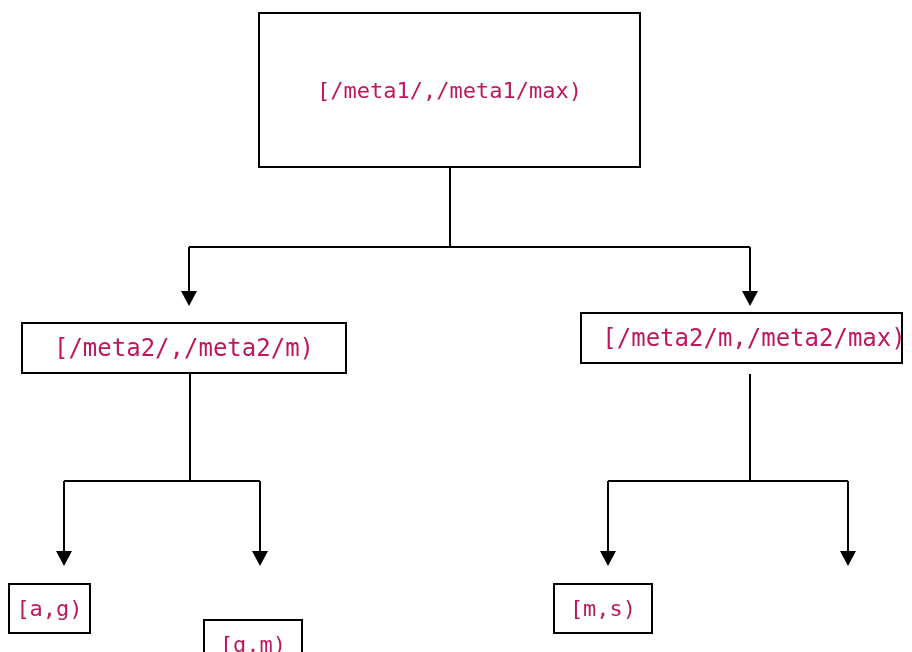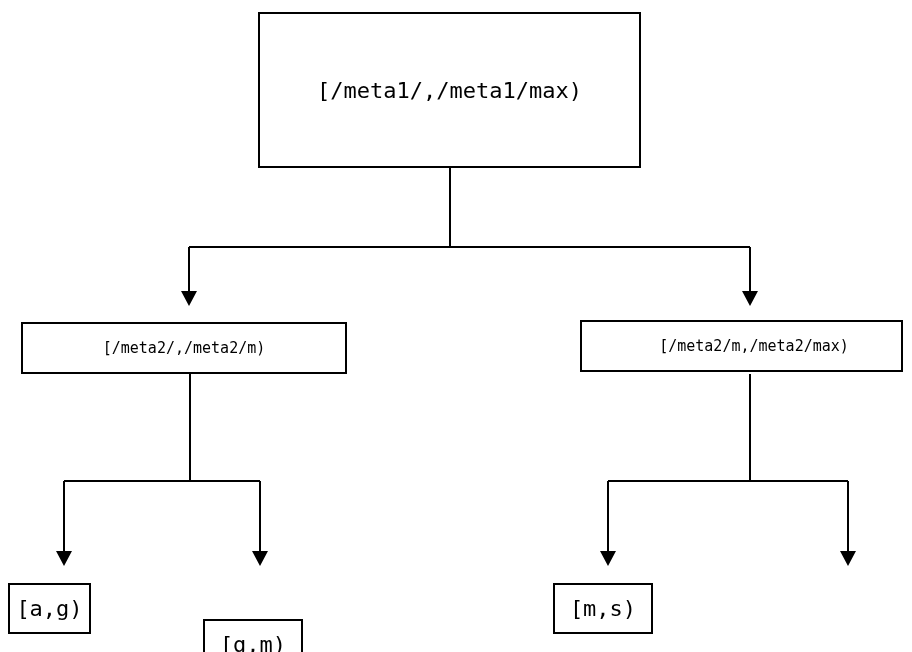--- a/index.html
+++ b/index.html
@@ -31,25 +31,25 @@
     background: #ffffff;
     border: 2px solid #000000;
     display: flex;
     align-items: center;
     justify-content: center;
     color: #000000;
     white-space: nowrap;
   }
   .node-label {
     font-family: "DejaVu Sans Mono", "Liberation Mono", monospace;
-    color: #000000;
+    color: #be185d;
     letter-spacing: 0px;
   }
   .level-root .node-label { font-size: 22px; }
-  .level-mid  .node-label { font-size: 15px; }
+  .level-mid  .node-label { font-size: 24px; }
   .level-leaf .node-label { font-size: 22px; }
 </style>
 </head>
 <body>
 
 <div id="diagram-root" style="background: rgb(255, 255, 255); width: 912px; height: 652px;">
 
   <svg id="edge-layer" width="912" height="652" viewBox="0 0 912 652" xmlns="http://www.w3.org/2000/svg">
 
     <g>
@@ -85,21 +85,21 @@
   </svg>
 
   <div class="node-box level-root" id="node-root" style="left: 258px; top: 12px; width: 383px; height: 156px; border-color: rgb(0, 0, 0); border-width: 2px; color: rgb(0, 0, 0);">
     <span class="node-label">[/meta1/,/meta1/max)</span>
   </div>
 
   <div class="node-box level-mid" id="node-mid-left" style="left: 21px; top: 322px; width: 326px; height: 52px; border-color: rgb(0, 0, 0); border-width: 2px; color: rgb(0, 0, 0);">
     <span class="node-label">[/meta2/,/meta2/m)</span>
   </div>
 
-  <div class="node-box level-mid" id="node-mid-right" style="left: 580px; top: 320px; width: 323px; height: 52px; border-color: rgb(0, 0, 0); border-width: 2px; color: rgb(0, 0, 0); padding-left: 25px;">
+  <div class="node-box level-mid" id="node-mid-right" style="left: 580px; top: 312px; width: 323px; height: 52px; border-color: rgb(0, 0, 0); border-width: 2px; color: rgb(0, 0, 0); padding-left: 25px;">
     <span class="node-label">[/meta2/m,/meta2/max)</span>
   </div>
 
   <div class="node-box level-leaf" id="node-leaf-1" style="left: 8px; top: 583px; width: 83px; height: 51px; border-color: rgb(0, 0, 0); border-width: 2px; color: rgb(0, 0, 0);">
     <span class="node-label">[a,g)</span>
   </div>
 
   <div class="node-box level-leaf" id="node-leaf-2" style="left: 203px; top: 583px; width: 100px; height: 51px; border-color: rgb(0, 0, 0); border-width: 2px; color: rgb(0, 0, 0); margin-top: 36px;">
     <span class="node-label">[g,m)</span>
   </div>

